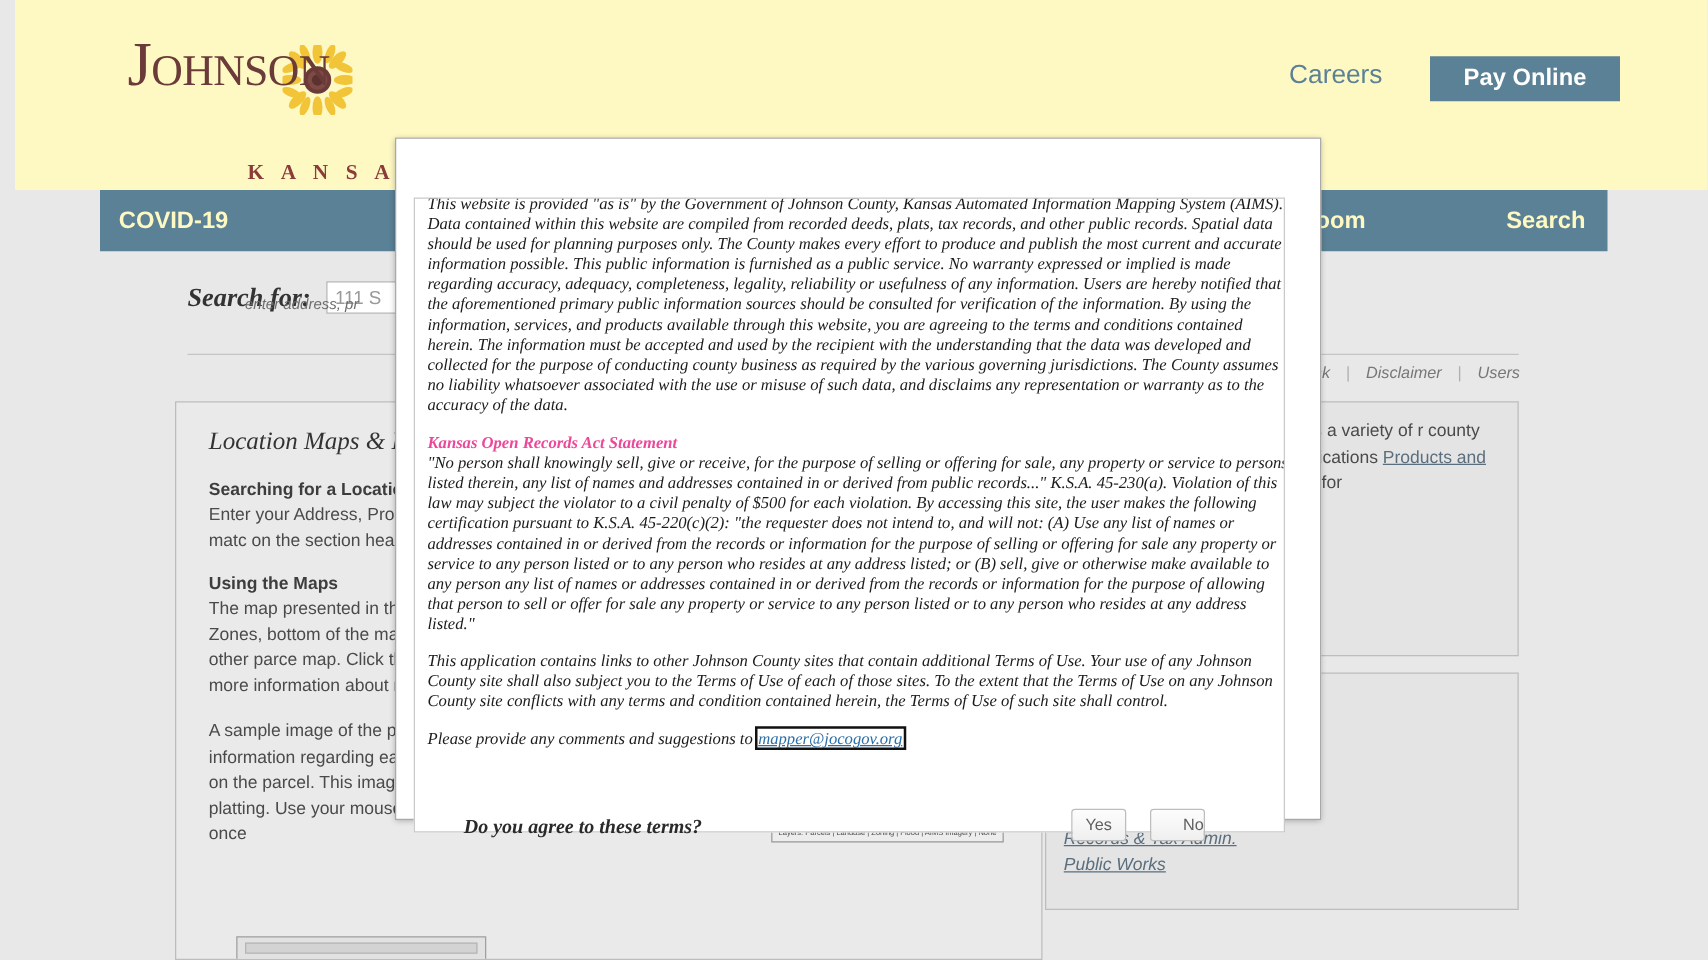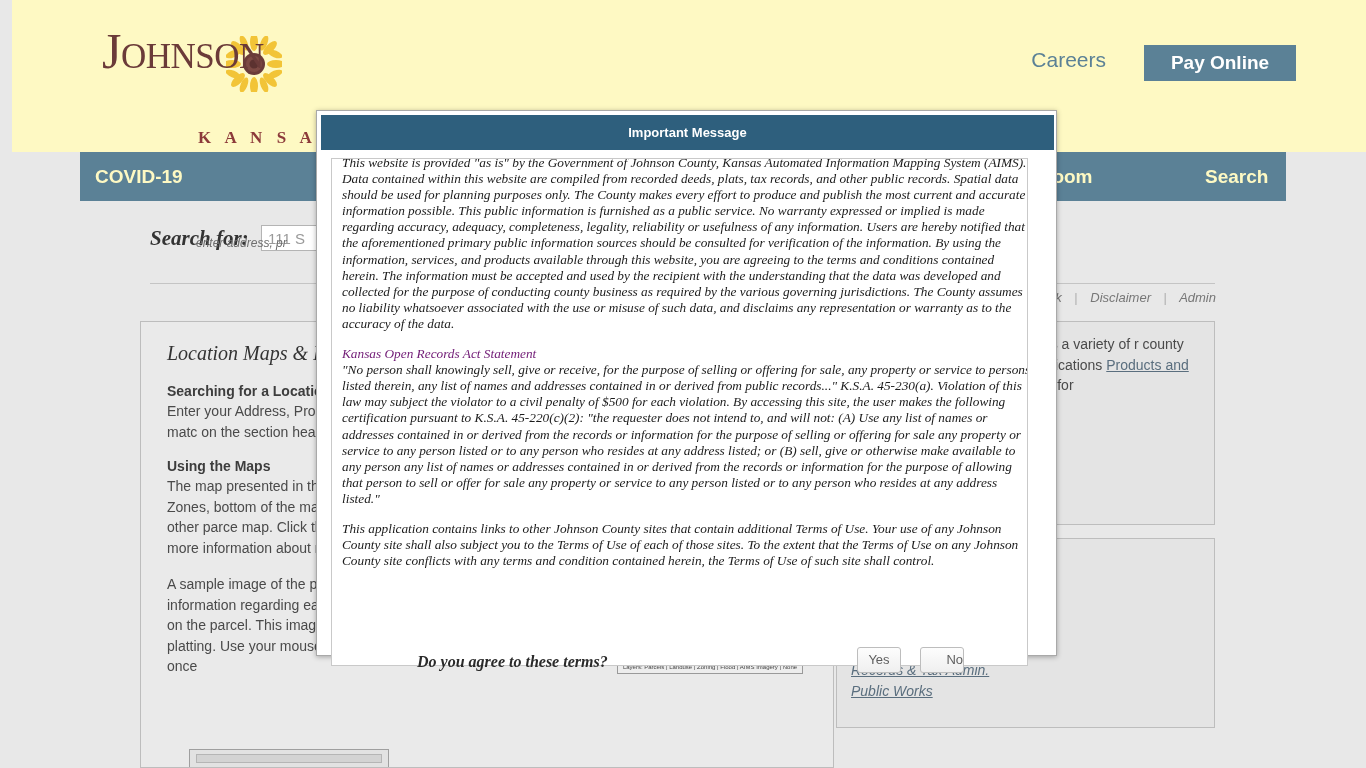--- a/index.html
+++ b/index.html
@@ -88,27 +88,27 @@
     background:#ffffff; border:1px solid #a9a9a9; box-shadow:0 1px 5px rgba(0,0,0,0.3); }
   .modal-header { position:absolute; left:4px; top:4px; width:733px; height:35px;
     background:#2e5f7d; color:#ffffff; font-size:13px; font-weight:bold;
     text-align:center; line-height:35px; }
   .modal-body { position:absolute; left:14px; top:47px; width:713px; height:510px; }
   .terms-box { width:697px; height:508px; border:1px solid #c9c9c9; background:#fff;
     padding:8px 10px 0 10px; overflow:hidden; position:relative; }
   .terms-scroll { position:absolute; left:10px; top:-4px; width:690px; }
   .terms-p { font-family:"Liberation Serif", serif; font-style:italic; font-size:13.3px;
     color:#1b1b1b; line-height:16.1px; margin:0 0 14px 0; text-align:left; }
-  .terms-h { font-family:"Liberation Serif", serif; font-style:italic; font-weight:normal;
-    font-size:13.3px; color:#701a75; line-height:16.1px; margin:0; }
+  .terms-h { font-family:"Liberation Serif", serif; font-style:italic; font-weight:bold;
+    font-size:13.3px; color:#ec4899; line-height:16.1px; margin:0; }
   .email-link { color:#2b6ea8; text-decoration:underline; outline:2px solid #111;
     background:#fff; padding:0 1px; cursor:pointer; }
   .agree-row { position:absolute; left:0; top:487px; width:713px; height:40px; }
   .agree-q { position:absolute; left:40px; top:8px; font-family:"Liberation Serif", serif;
-    font-style:italic; font-weight:bold; font-size:16px; color:#2a2a2a;margin-left:46px; }
+    font-style:italic; font-weight:bold; font-size:16px; color:#2a2a2a; }
   .btn { position:absolute; top:2px; height:26px; border:1px solid #bdbdbd; border-radius:3px;
     background:linear-gradient(#fdfdfd,#efefef); color:#5f5f5f; font-size:13px;
     text-align:center; line-height:24px; cursor:pointer; }
   .btn-yes { left:526px; width:44px; }
   .btn-no  { left:589px; width:44px;text-align:right; }
 </style>
 </head>
 <body>
 
 <div id="page">
@@ -157,21 +157,21 @@
     <input class="search-input" type="text" value="111 S" style="">
   </div>
   <div class="search-hint">enter address, pr</div>
   <div class="hr-line"></div>
 
   <div class="util-links">
     <span>Link</span>
     <span class="util-sep">|</span>
     <span>Disclaimer</span>
     <span class="util-sep">|</span>
-    <span>Admin</span>
+    <span>Users</span>
   </div>
 
   <div class="left-panel">
     <div class="panel-title">Location Maps &amp; Inf</div>
 
     <div class="sec-head">Searching for a Location</div>
     <div class="sec-body">Enter your Address, Propert information for a specific lo uniform parcel number (KU populate with possible matc on the section headings tha</div>
 
     <div class="sec-head">Using the Maps</div>
     <div class="sec-body">
@@ -202,28 +202,28 @@
   <div class="right-panel rp-2">
     <div class="rp-text">ollaborative efforts of the</div>
     <div class="rp-links" style="margin-top:88px">
       <a>Records &amp; Tax Admin.</a>
       <a>Public Works</a>
     </div>
   </div>
 
   <div class="modal-overlay">
     <div class="modal">
-      <div class="modal-header">Important Message</div>
       <div class="modal-body">
         <div class="terms-box">
           <div class="terms-scroll">
             <p class="terms-p">This website is provided "as is" by the Government of Johnson County, Kansas Automated Information Mapping System (AIMS). Data contained within this website are compiled from recorded deeds, plats, tax records, and other public records. Spatial data should be used for planning purposes only. The County makes every effort to produce and publish the most current and accurate information possible. This public information is furnished as a public service. No warranty expressed or implied is made regarding accuracy, adequacy, completeness, legality, reliability or usefulness of any information. Users are hereby notified that the aforementioned primary public information sources should be consulted for verification of the information. By using the information, services, and products available through this website, you are agreeing to the terms and conditions contained herein. The information must be accepted and used by the recipient with the understanding that the data was developed and collected for the purpose of conducting county business as required by the various governing jurisdictions. The County assumes no liability whatsoever associated with the use or misuse of such data, and disclaims any representation or warranty as to the accuracy of the data.</p>
             <p class="terms-h">Kansas Open Records Act Statement</p>
             <p class="terms-p">"No person shall knowingly sell, give or receive, for the purpose of selling or offering for sale, any property or service to persons listed therein, any list of names and addresses contained in or derived from public records..." K.S.A. 45-230(a). Violation of this law may subject the violator to a civil penalty of $500 for each violation. By accessing this site, the user makes the following certification pursuant to K.S.A. 45-220(c)(2): "the requester does not intend to, and will not: (A) Use any list of names or addresses contained in or derived from the records or information for the purpose of selling or offering for sale any property or service to any person listed or to any person who resides at any address listed; or (B) sell, give or otherwise make available to any person any list of names or addresses contained in or derived from the records or information for the purpose of allowing that person to sell or offer for sale any property or service to any person listed or to any person who resides at any address listed."</p>
             <p class="terms-p">This application contains links to other Johnson County sites that contain additional Terms of Use. Your use of any Johnson County site shall also subject you to the Terms of Use of each of those sites. To the extent that the Terms of Use on any Johnson County site conflicts with any terms and condition contained herein, the Terms of Use of such site shall control.</p>
+            <p class="terms-p"><span>Please provide any comments and suggestions to </span><a class="email-link">mapper@jocogov.org</a></p>
           </div>
         </div>
         <div class="agree-row">
           <div class="agree-q">Do you agree to these terms?</div>
           <div class="btn btn-yes">Yes</div>
           <div class="btn btn-no">No</div>
         </div>
       </div>
     </div>
   </div>

